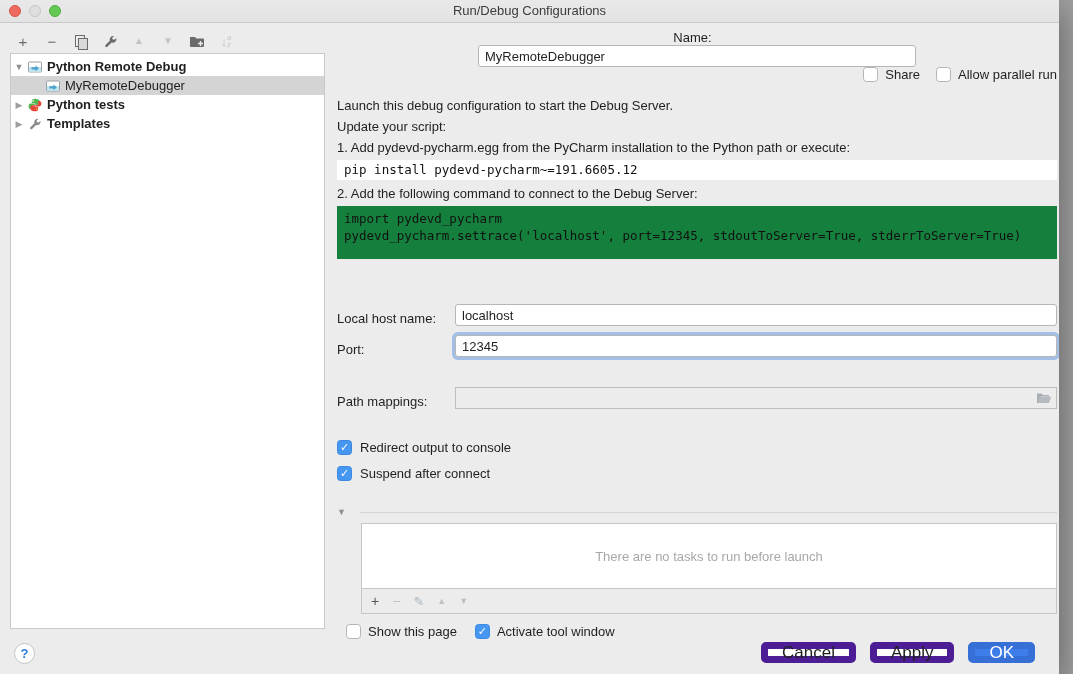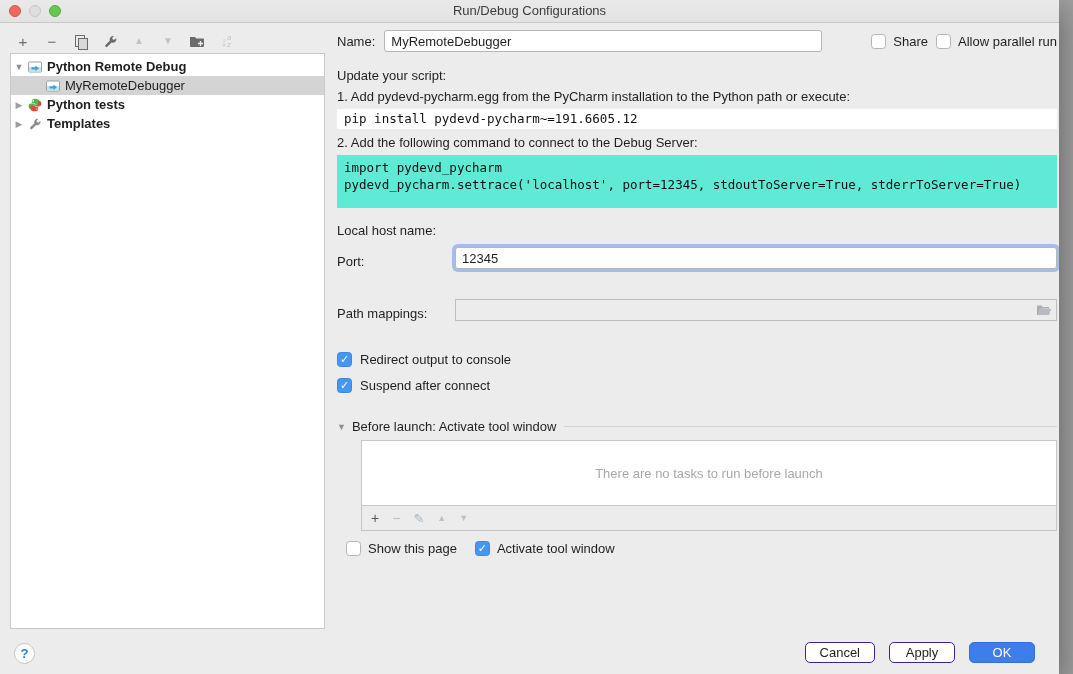--- a/index.html
+++ b/index.html
@@ -36,42 +36,42 @@
   .trow .ticon{width:16px;height:14px;display:flex;align-items:center;justify-content:center;margin-right:4px;flex:0 0 16px;}
   .trow.bold{font-weight:bold;}
   .trow.selected{background:#d4d4d4;}
   .trow.child{padding-left:34px;}
   
   .help{position:absolute;left:14px;bottom:10px;width:21px;height:21px;border-radius:50%;
         background:#fff;border:1px solid #c4c4c4;color:#2f7bde;font-weight:bold;font-size:13px;
         display:flex;align-items:center;justify-content:center;box-sizing:border-box;}
   
   .form{position:absolute;left:337px;top:30px;width:720px;}
-  .row{display:flex;align-items:center;}
+  .row{display:flex;align-items:center;flex-direction:column;}
   .row-name{margin-bottom:17px;}
   .lbl{color:#1f1f1f;}
   .name-lbl{margin-right:9px;}
   input.fld{height:20px;background:#fff;border:1px solid #b6b6b6;border-radius:3px;
             padding:0 6px;font-family:"Liberation Sans","DejaVu Sans",sans-serif;font-size:13px;
             color:#1f1f1f;box-sizing:content-box;outline:none;}
   .name-input{width:424px;}
-  .hdr-checks{margin-left:auto;display:flex;gap:8px;align-items:center;}
+  .hdr-checks{margin-left:auto;display:flex;gap:16px;align-items:center;}
   .cb{display:flex;align-items:center;gap:7px;}
   .box{width:15px;height:15px;border-radius:3.5px;box-sizing:border-box;background:#fff;
        border:1px solid #b4b4b4;display:flex;align-items:center;justify-content:center;flex:0 0 15px;}
   .box.checked{background:#4697f2;border-color:#3c88e0;color:#fff;font-size:11px;font-weight:bold;}
   .box.checked::after{content:"✓";}
   .line{margin:0 0 8px;line-height:13px;}
   .step1{margin-bottom:6px;}
   .codebar{background:#fff;font-family:"DejaVu Sans Mono","Liberation Mono",monospace;
            font-size:12.5px;height:20px;line-height:20px;padding:0 7px;margin-bottom:7px;
            white-space:pre;color:#111;}
   .step2{margin-bottom:6px;}
-  .codeblock{background:#5eead4;font-family:"DejaVu Sans Mono","Liberation Mono",monospace;
-             font-size:12.5px;line-height:17px;padding:4px 7px 15px;margin-bottom:15px;
+  .codeblock{background:#15803d;font-family:"DejaVu Sans Mono","Liberation Mono",monospace;
+             font-size:12.5px;line-height:17px;padding:4px 7px 15px;margin-bottom:45px;
              white-space:pre;color:#111;}
   .frow{display:flex;align-items:flex-end;margin-bottom:9px;}
   .frow .flbl{width:118px;flex:0 0 118px;}
   .frow input.fld{flex:1;}
   .port-row{margin-bottom:30px;}
   .port-input{border-color:#4d90d9;box-shadow:0 0 0 3px rgba(103,155,225,.55);}
   .path-row{margin-bottom:31px;}
   .path-field{flex:1;height:20px;border:1px solid #bdbdbd;background:#ececec;display:flex;
               align-items:center;justify-content:flex-end;padding:0 4px;}
   .cbrow{margin-bottom:11px;display:flex;align-items:flex-end;}
@@ -85,22 +85,22 @@
               color:#a8a8a8;}
   .task-strip{height:24px;background:#ececec;border-top:1px solid #c6c6c6;display:flex;
               align-items:center;gap:13px;padding:0 9px;}
   .sbtn{color:#555;font-size:14px;line-height:1;display:flex;align-items:center;}
   .sbtn.disabled{color:#c0c0c0;}
   .sbtn .tri{font-size:9px;}
   .pencil{color:#aab6bf;font-size:13px;}
   .bottom-checks{display:flex;align-items:center;gap:18px;padding-left:9px;}
   
   .footer{position:absolute;right:24px;bottom:11px;display:flex;gap:14px;}
-  .btn{height:21px;min-width:66px;padding:0 14px;border-radius:5px;border:1px solid #4c1d95;
-       background:#fff;font-size:13px;color:#1f1f1f;display:flex;align-items:center;justify-content:center;
+  .btn{height:21px;min-width:66px;padding:0 14px;border-radius:5px;border:7px solid #4c1d95;
+       background:#fff;font-size:17px;color:#1f1f1f;display:flex;align-items:center;justify-content:center;
        box-sizing:border-box;font-family:inherit;}
   .btn.primary{background:#3d7eeb;border-color:#366fd6;color:#fff;}
   svg{display:block;}
 </style>
 </head>
 <body>
 
 <div class="window">
 
   <div class="titlebar">
@@ -209,29 +209,31 @@
           <span class="box"></span>
           <span>Share</span>
         </div>
         <div class="cb">
           <span class="box"></span>
           <span>Allow parallel run</span>
         </div>
       </div>
     </div>
 
+    <p class="line">Launch this debug configuration to start the Debug Server.</p>
     <p class="line">Update your script:</p>
     <p class="line step1">1. Add pydevd-pycharm.egg from the PyCharm installation to the Python path or execute:</p>
     <div class="codebar">pip install pydevd-pycharm~=191.6605.12</div>
     <p class="line step2">2. Add the following command to connect to the Debug Server:</p>
     <div class="codeblock"><span>import pydevd_pycharm</span>
 <span>pydevd_pycharm.settrace('localhost', port=12345, stdoutToServer=True, stderrToServer=True)</span></div>
 
     <div class="frow">
       <span class="flbl">Local host name:</span>
+      <input class="fld" type="text" value="localhost" style="">
     </div>
 
     <div class="frow port-row">
       <span class="flbl">Port:</span>
       <input class="fld port-input" type="text" value="12345" style="">
     </div>
 
     <div class="frow path-row">
       <span class="flbl">Path mappings:</span>
       <div class="path-field">
@@ -247,21 +249,20 @@
       <span class="box checked" style="margin-right:8px"></span>
       <span>Redirect output to console</span>
     </div>
     <div class="cbrow suspend-row">
       <span class="box checked" style="margin-right:8px"></span>
       <span>Suspend after connect</span>
     </div>
 
     <div class="bl-header">
       <span class="twist">▼</span>
-      <span>Before launch: Activate tool window</span>
       <span class="rule"></span>
     </div>
 
     <div class="taskbox">
       <div class="task-empty">There are no tasks to run before launch</div>
       <div class="task-strip">
         <span class="sbtn">+</span>
         <span class="sbtn disabled">−</span>
         <span class="sbtn pencil">✎</span>
         <span class="sbtn disabled">

